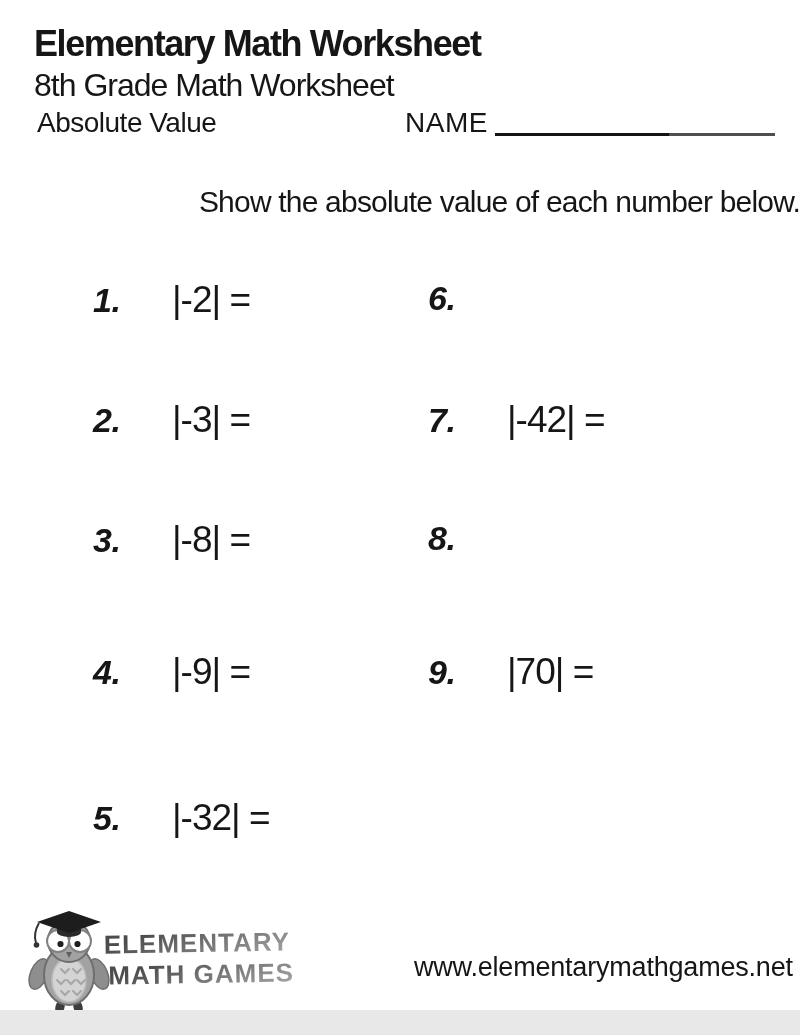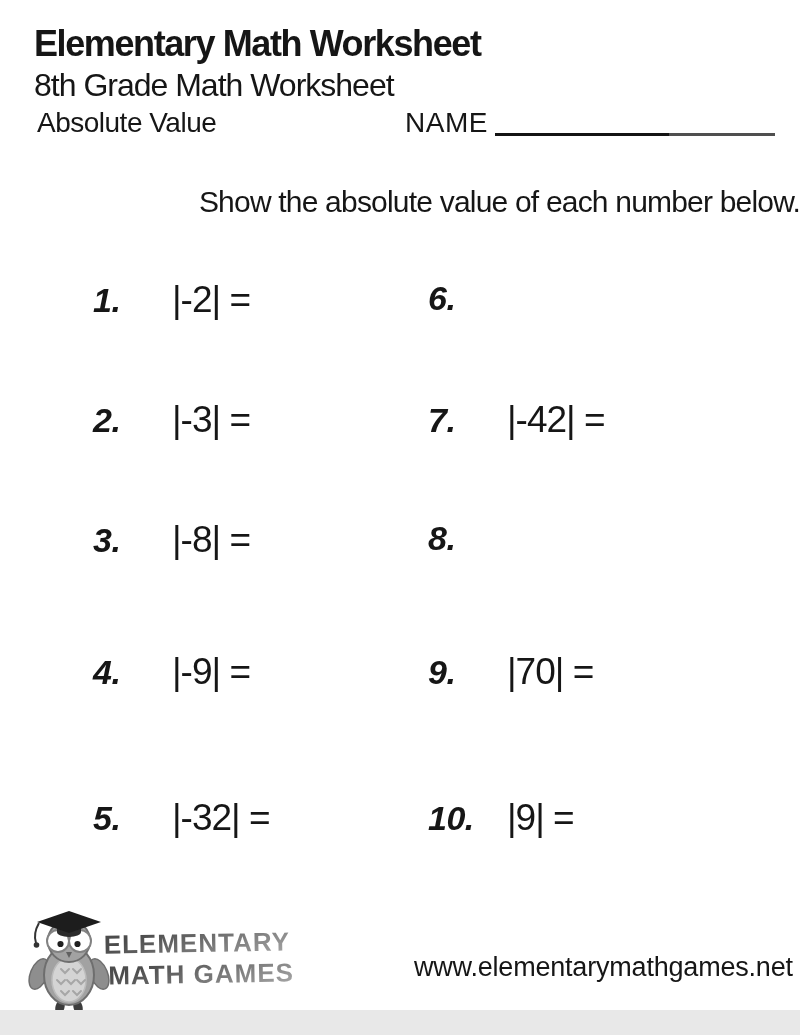--- a/index.html
+++ b/index.html
@@ -190,24 +190,20 @@
 
     <div class="problem col-right row-2">
       <span class="pnum">8.</span>
     </div>
 
     <div class="problem col-right row-3">
       <span class="pnum">9.</span>
       <span class="pexpr">|70| =</span>
     </div>
 
-    <div class="problem col-right row-4">
-      <span class="pnum">10.</span>
-      <span class="pexpr">|9| =</span>
-    </div>
   </div>
 
   <svg class="owl-logo" viewBox="0 0 80 104" xmlns="http://www.w3.org/2000/svg" aria-hidden="true">
 
     <ellipse cx="10" cy="64" rx="8.5" ry="16" fill="#8e8e8e" stroke="#6e6e6e" stroke-width="1.5" transform="rotate(22 10 64)"></ellipse>
     <ellipse cx="70" cy="64" rx="8.5" ry="16" fill="#8e8e8e" stroke="#6e6e6e" stroke-width="1.5" transform="rotate(-22 70 64)"></ellipse>
 
     <ellipse cx="31" cy="97" rx="4.5" ry="7.5" fill="#3d3d3d" transform="rotate(15 31 97)"></ellipse>
     <ellipse cx="49" cy="97" rx="4.5" ry="7.5" fill="#3d3d3d" transform="rotate(-15 49 97)"></ellipse>
 

